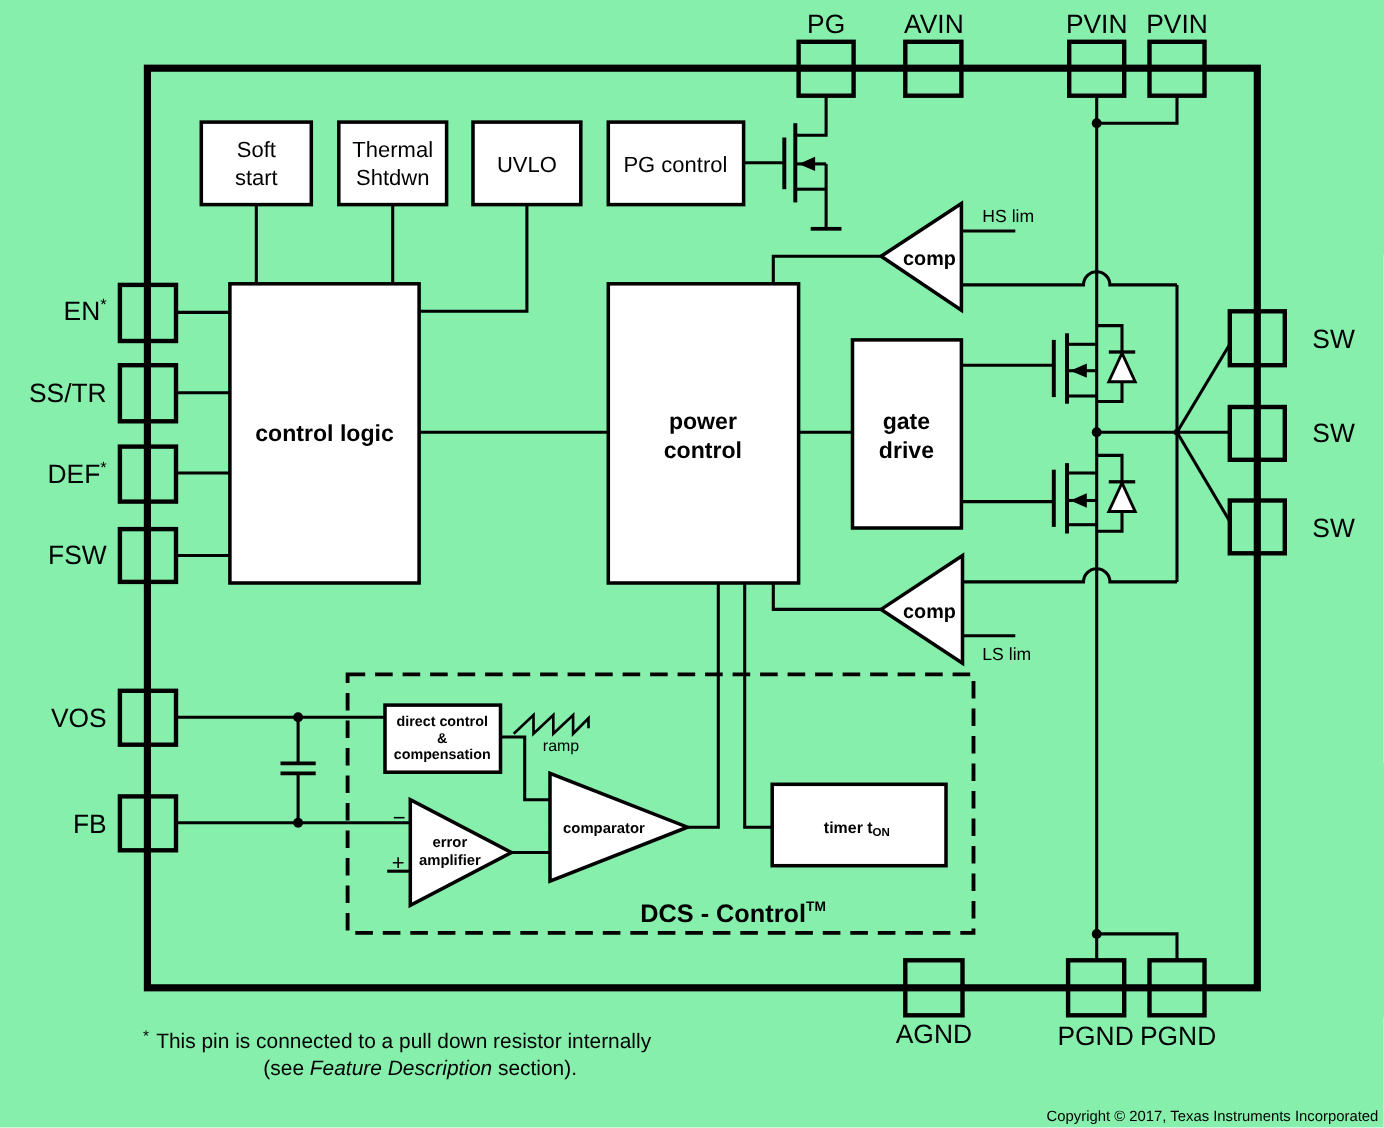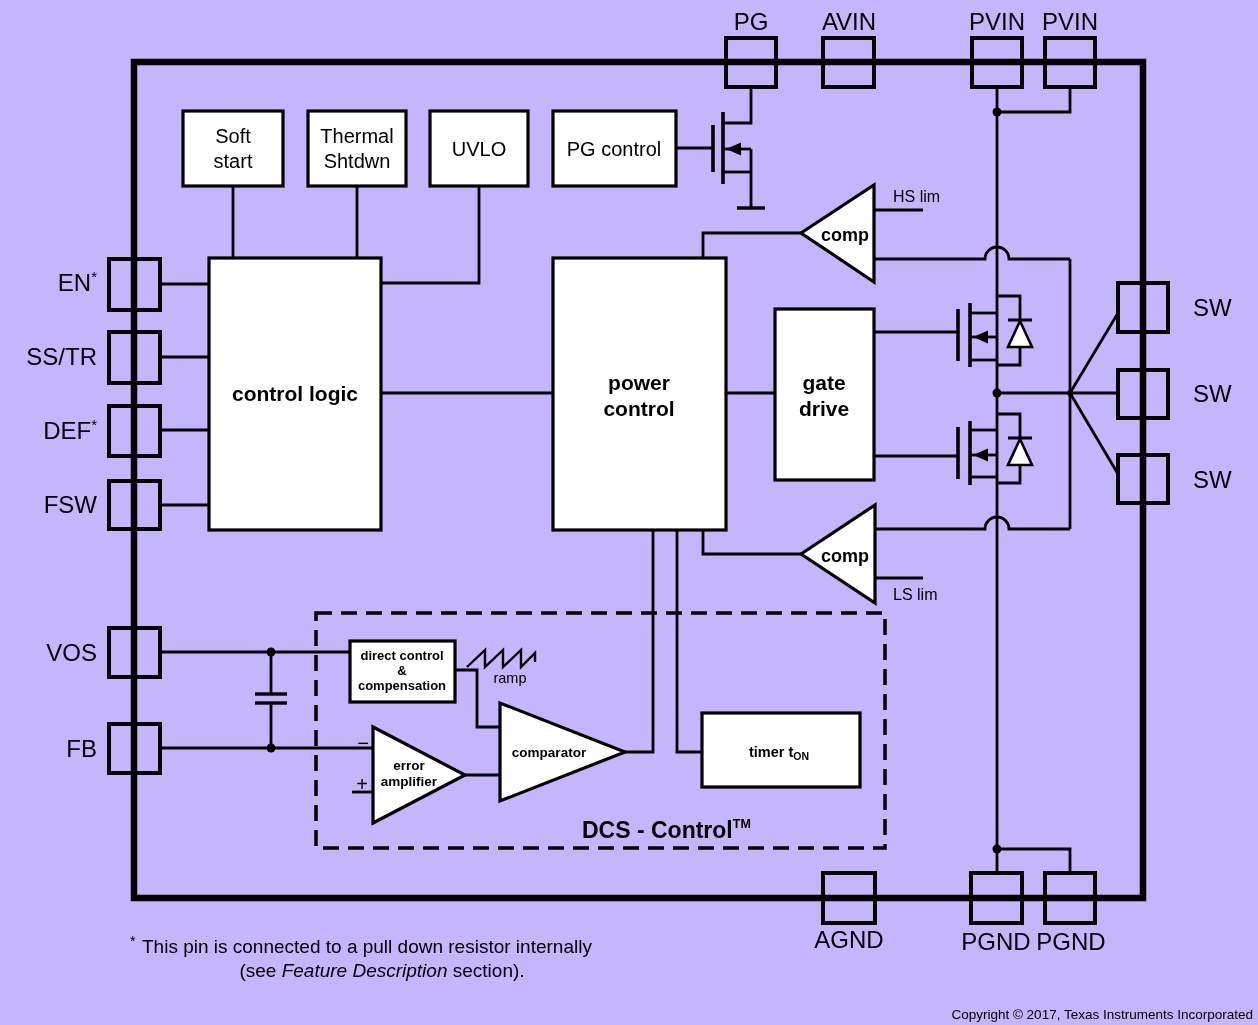--- a/index.html
+++ b/index.html
@@ -1,16 +1,16 @@
 <!DOCTYPE html>
 <html><head>
 <meta charset="utf-8">
 <style>
   html,body{margin:0;padding:0;background:#fff;}
-  .canvas{position:relative;width:1258px;height:1025px;background:#c4b5fd;overflow:hidden;
+  .canvas{position:relative;width:1258px;height:1025px;background:#86efac;overflow:hidden;
           font-family:"Liberation Sans",sans-serif;}
   svg{position:absolute;left:0;top:0;}
   text{fill:#000;font-family:"Liberation Sans",sans-serif;}
 </style>
 </head>
 <body>
 
 <div class="canvas">
 <svg width="1258" height="1025" viewBox="0 0 1258 1025">
 

